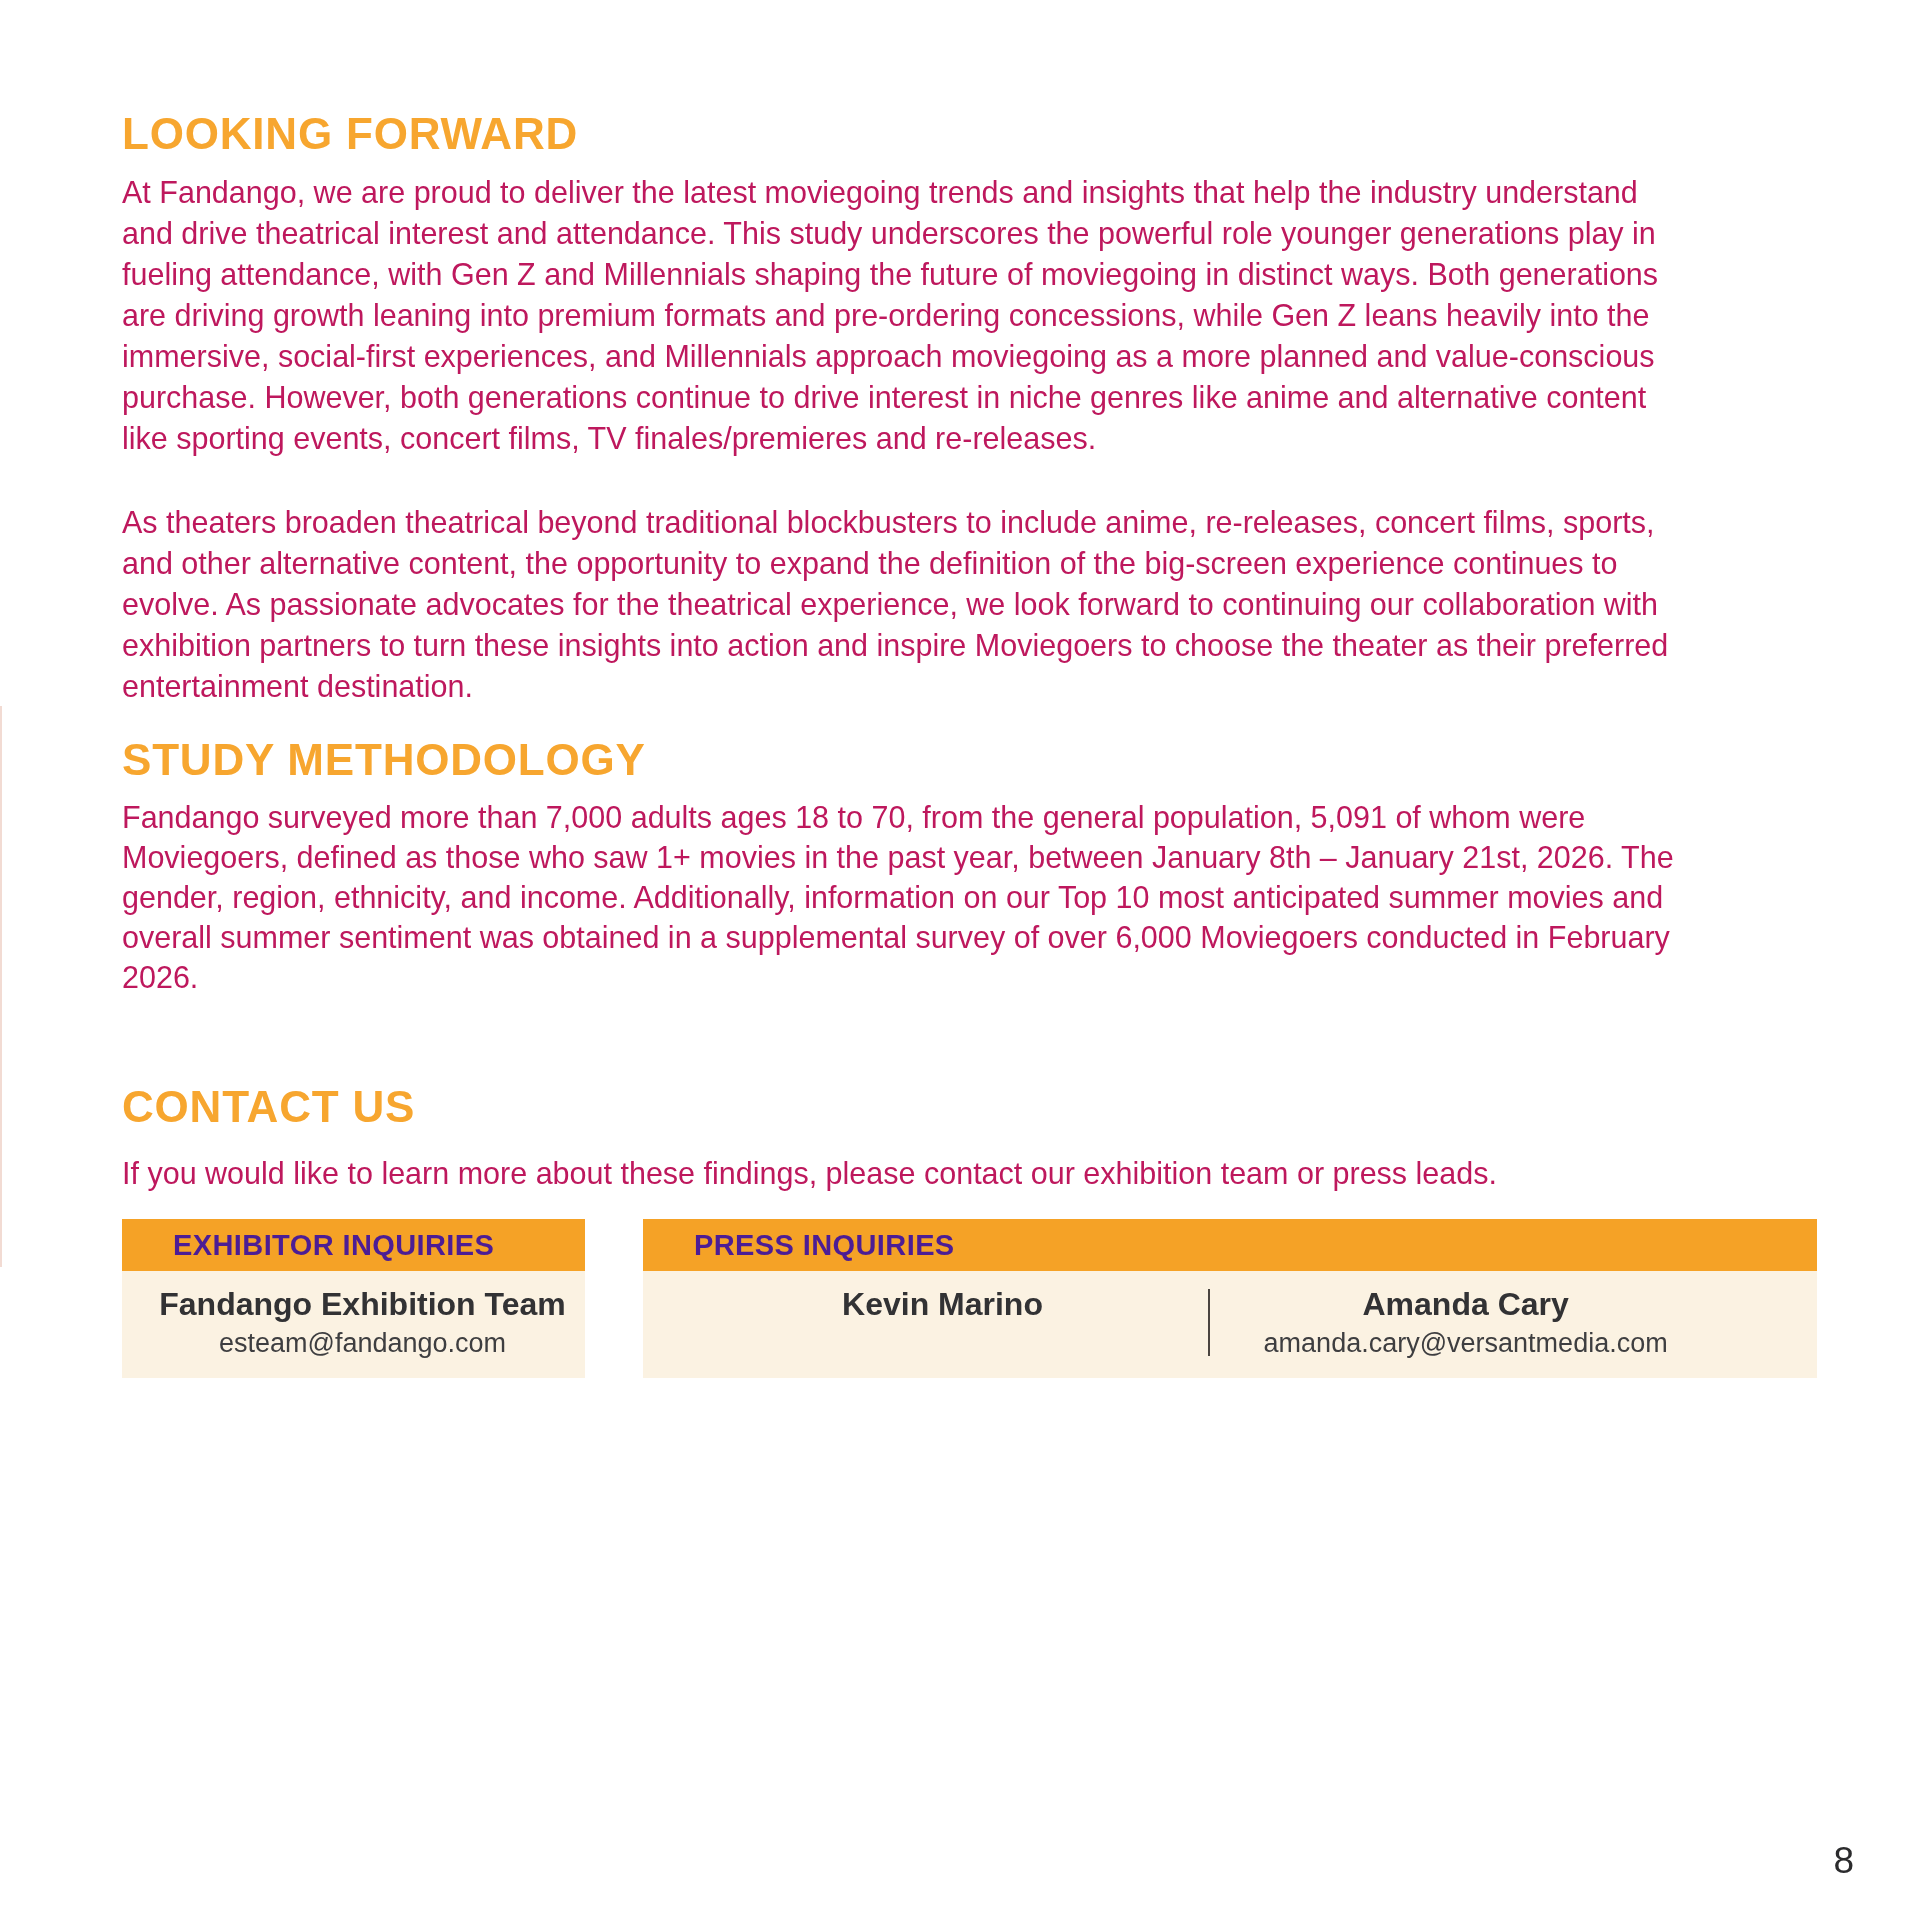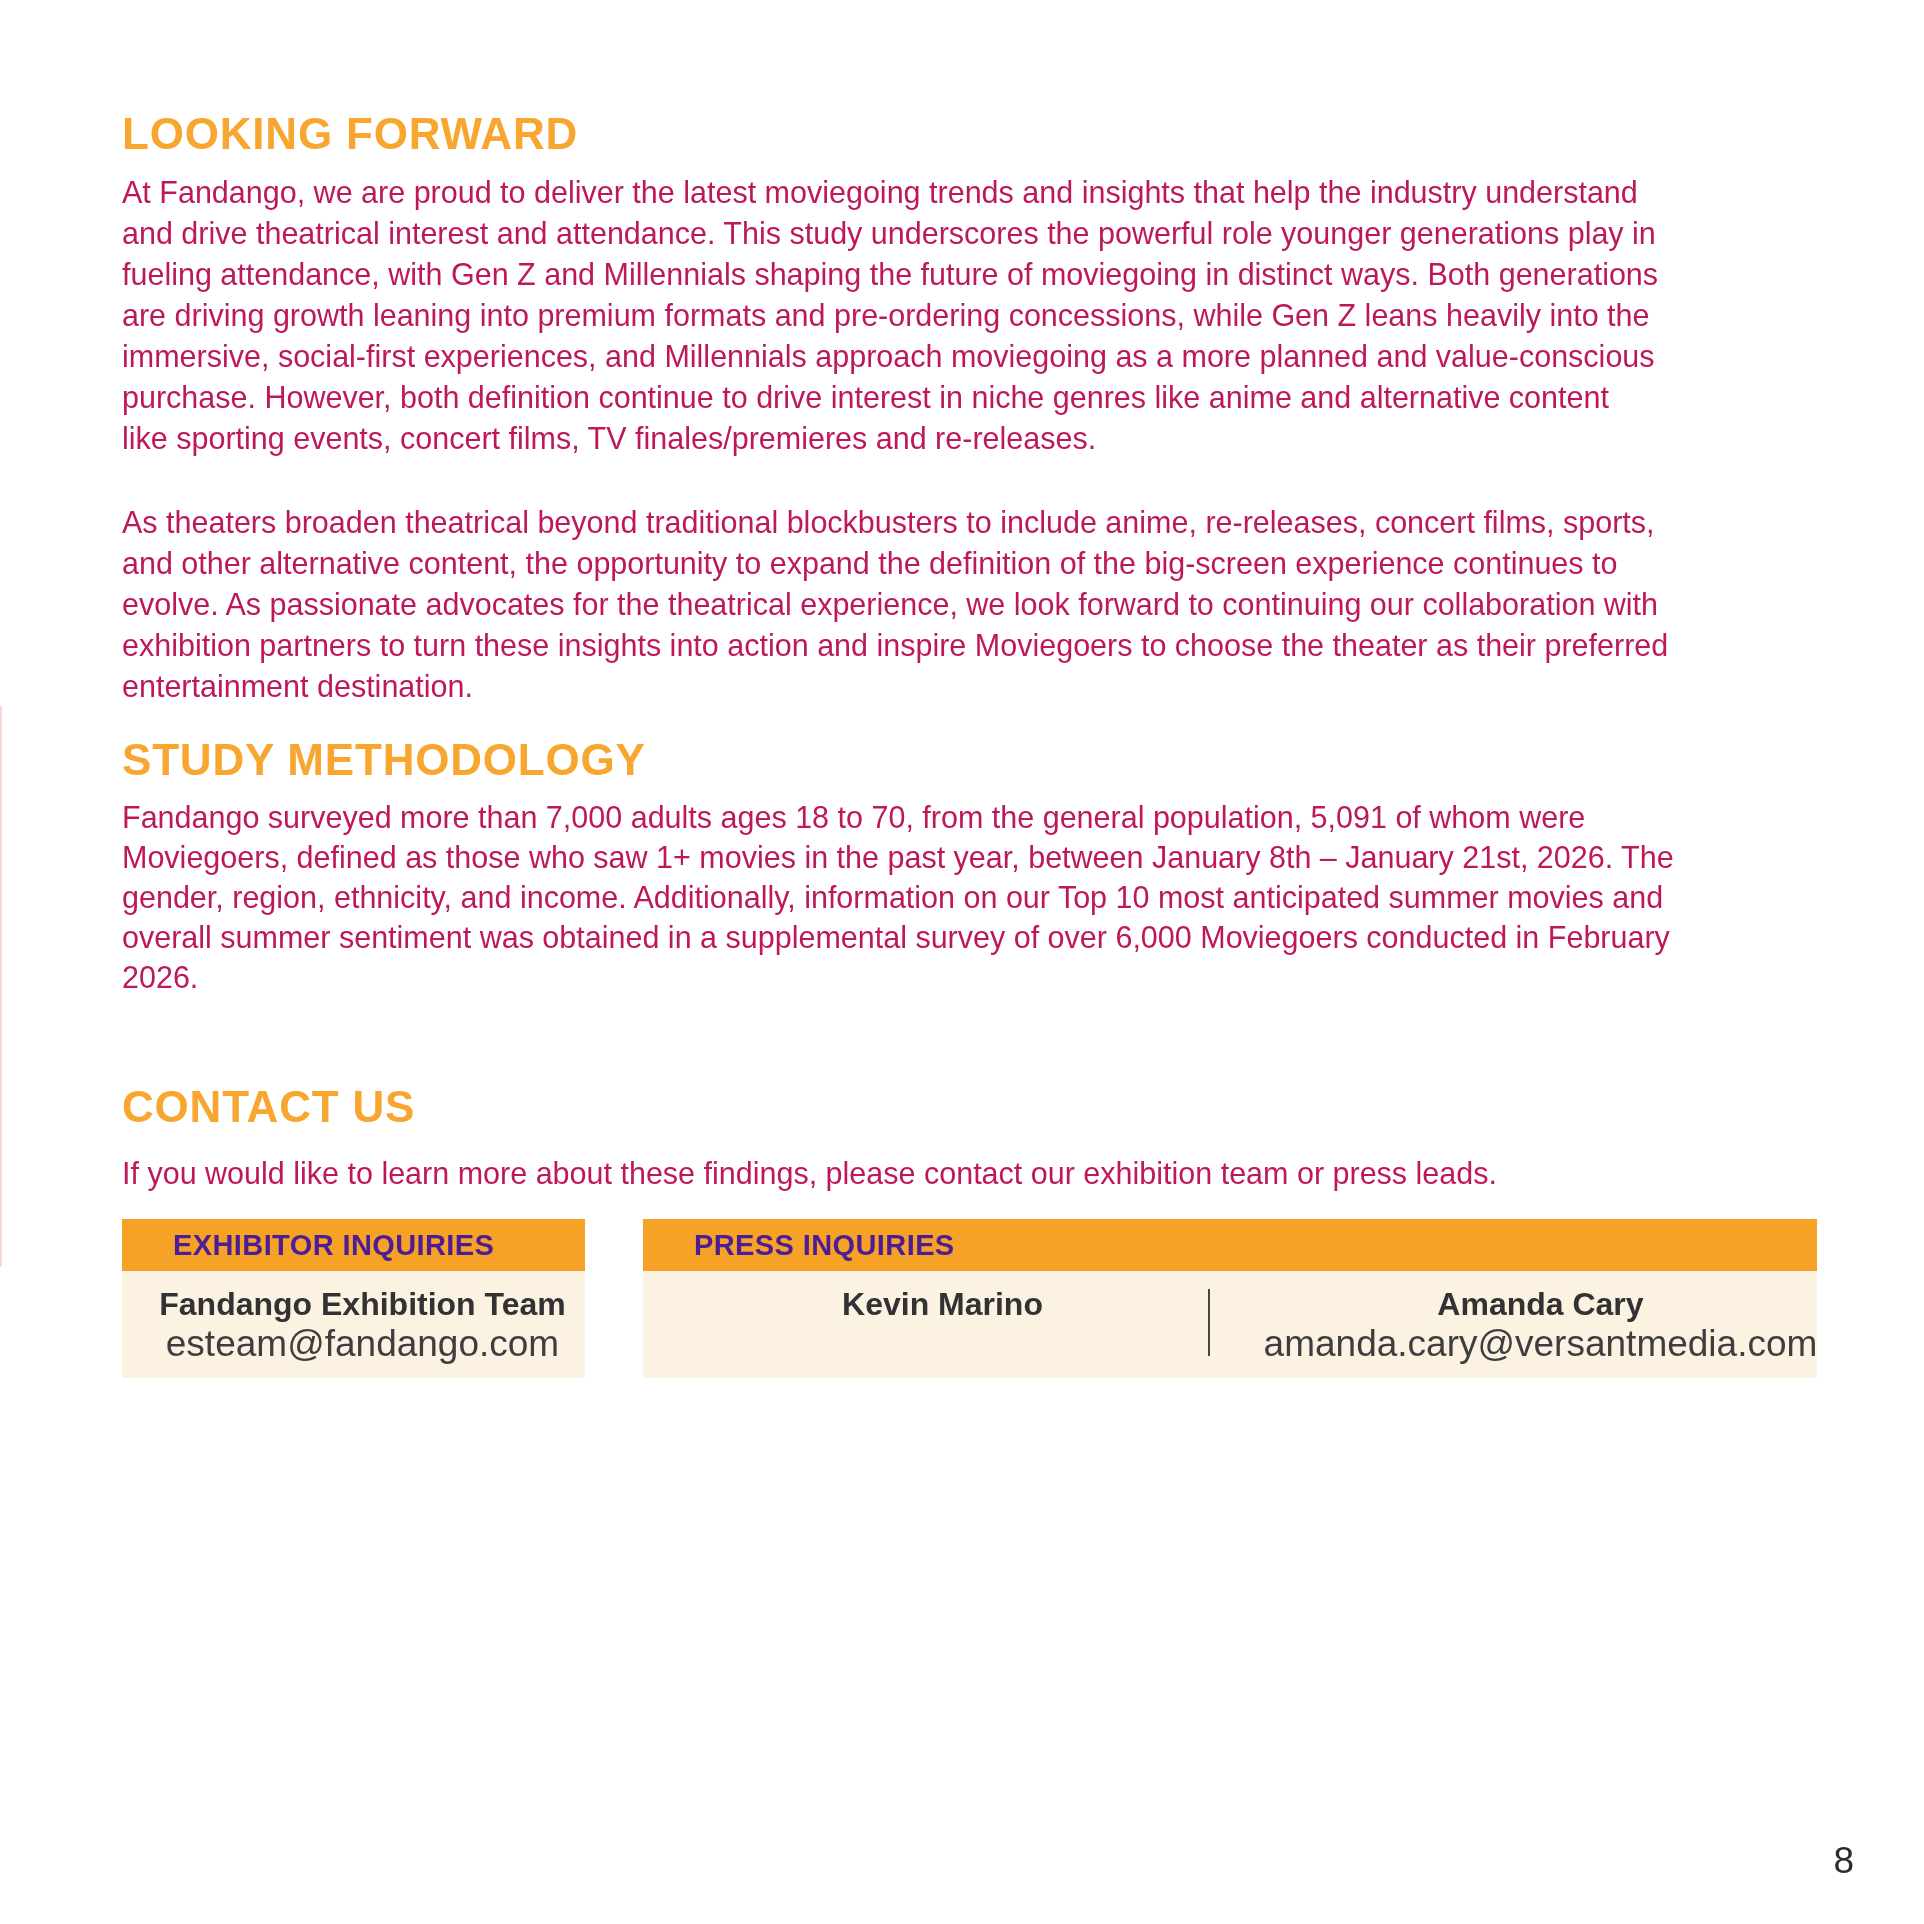--- a/index.html
+++ b/index.html
@@ -48,21 +48,21 @@
   .box-body{
     height:107px;background:#FBF2E2;
     box-sizing:border-box;
     padding:13px 16px 0 34px;
     text-align:center;
   }
   .contact-name{
     font-size:32px;line-height:40px;font-weight:700;color:#323234;white-space:nowrap;
   }
   .contact-email{
-    font-size:37px;line-height:39px;color:#3E3E40;white-space:nowrap;
+    font-size:27px;line-height:39px;color:#3E3E40;white-space:nowrap;
   }
   .press-body{display:flex;flex-direction:row;}
   .press-col-1{width:531px;flex:0 0 auto;}
   .press-divider{
     flex:0 0 auto;width:1.6px;height:67px;margin-top:4.8px;
     background:#4A443F;
   }
   .press-col-2{margin-left:54px;flex:0 0 auto;}
   .page-number{
     position:absolute;top:1840px;right:71px;
@@ -77,21 +77,21 @@
   <div class="edge-artifact"></div>
 
   <div class="orange-heading" id="heading-looking-forward">LOOKING FORWARD</div>
 
   <div class="body-block" id="para-1">
       <div class="text-line">At Fandango, we are proud to deliver the latest moviegoing trends and insights that help the industry understand</div>
       <div class="text-line">and drive theatrical interest and attendance. This study underscores the powerful role younger generations play in</div>
       <div class="text-line">fueling attendance, with Gen Z and Millennials shaping the future of moviegoing in distinct ways. Both generations</div>
       <div class="text-line">are driving growth leaning into premium formats and pre-ordering concessions, while Gen Z leans heavily into the</div>
       <div class="text-line">immersive, social-first experiences, and Millennials approach moviegoing as a more planned and value-conscious</div>
-      <div class="text-line">purchase. However, both definition continue to drive interest in niche genres like anime and alternative content</div>
+      <div class="text-line">purchase. However, both generations continue to drive interest in niche genres like anime and alternative content</div>
       <div class="text-line">like sporting events, concert films, TV finales/premieres and re-releases.</div>
     </div>
 
   <div class="body-block" id="para-2">
       <div class="text-line">As theaters broaden theatrical beyond traditional blockbusters to include anime, re-releases, concert films, sports,</div>
       <div class="text-line">and other alternative content, the opportunity to expand the definition of the big-screen experience continues to</div>
       <div class="text-line">evolve. As passionate advocates for the theatrical experience, we look forward to continuing our collaboration with</div>
       <div class="text-line">exhibition partners to turn these insights into action and inspire Moviegoers to choose the theater as their preferred</div>
       <div class="text-line">entertainment destination.</div>
     </div>

